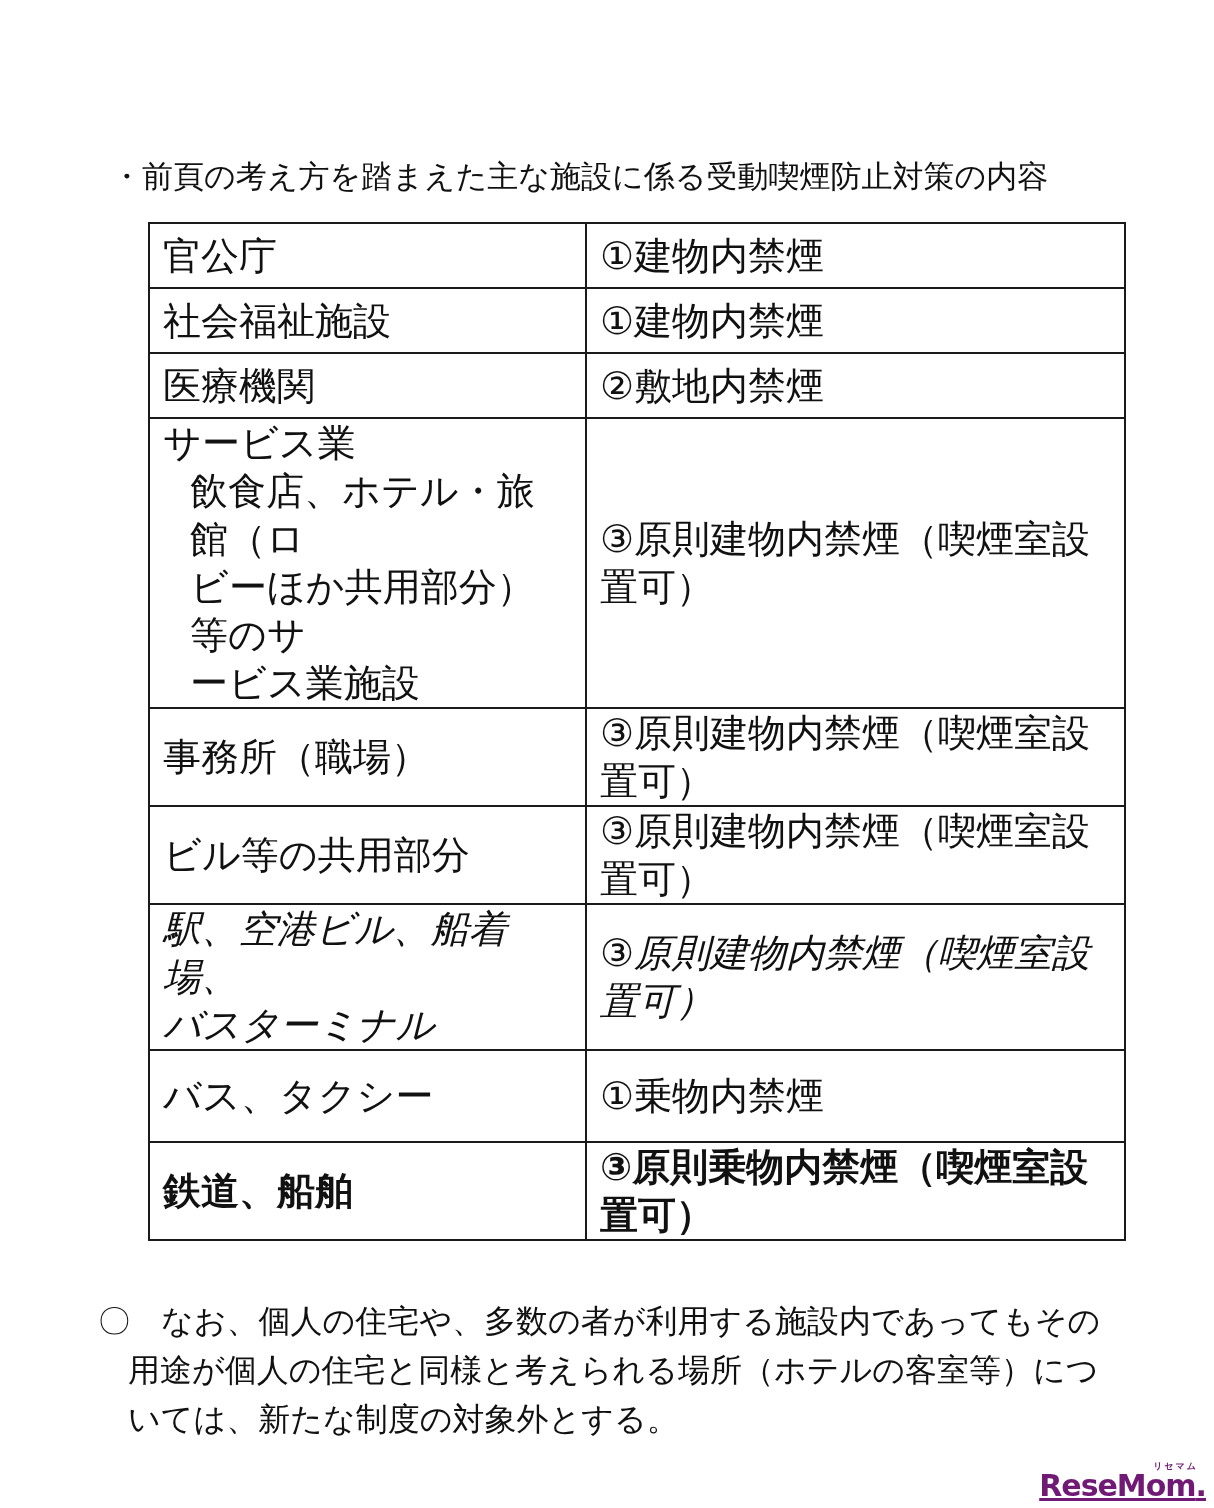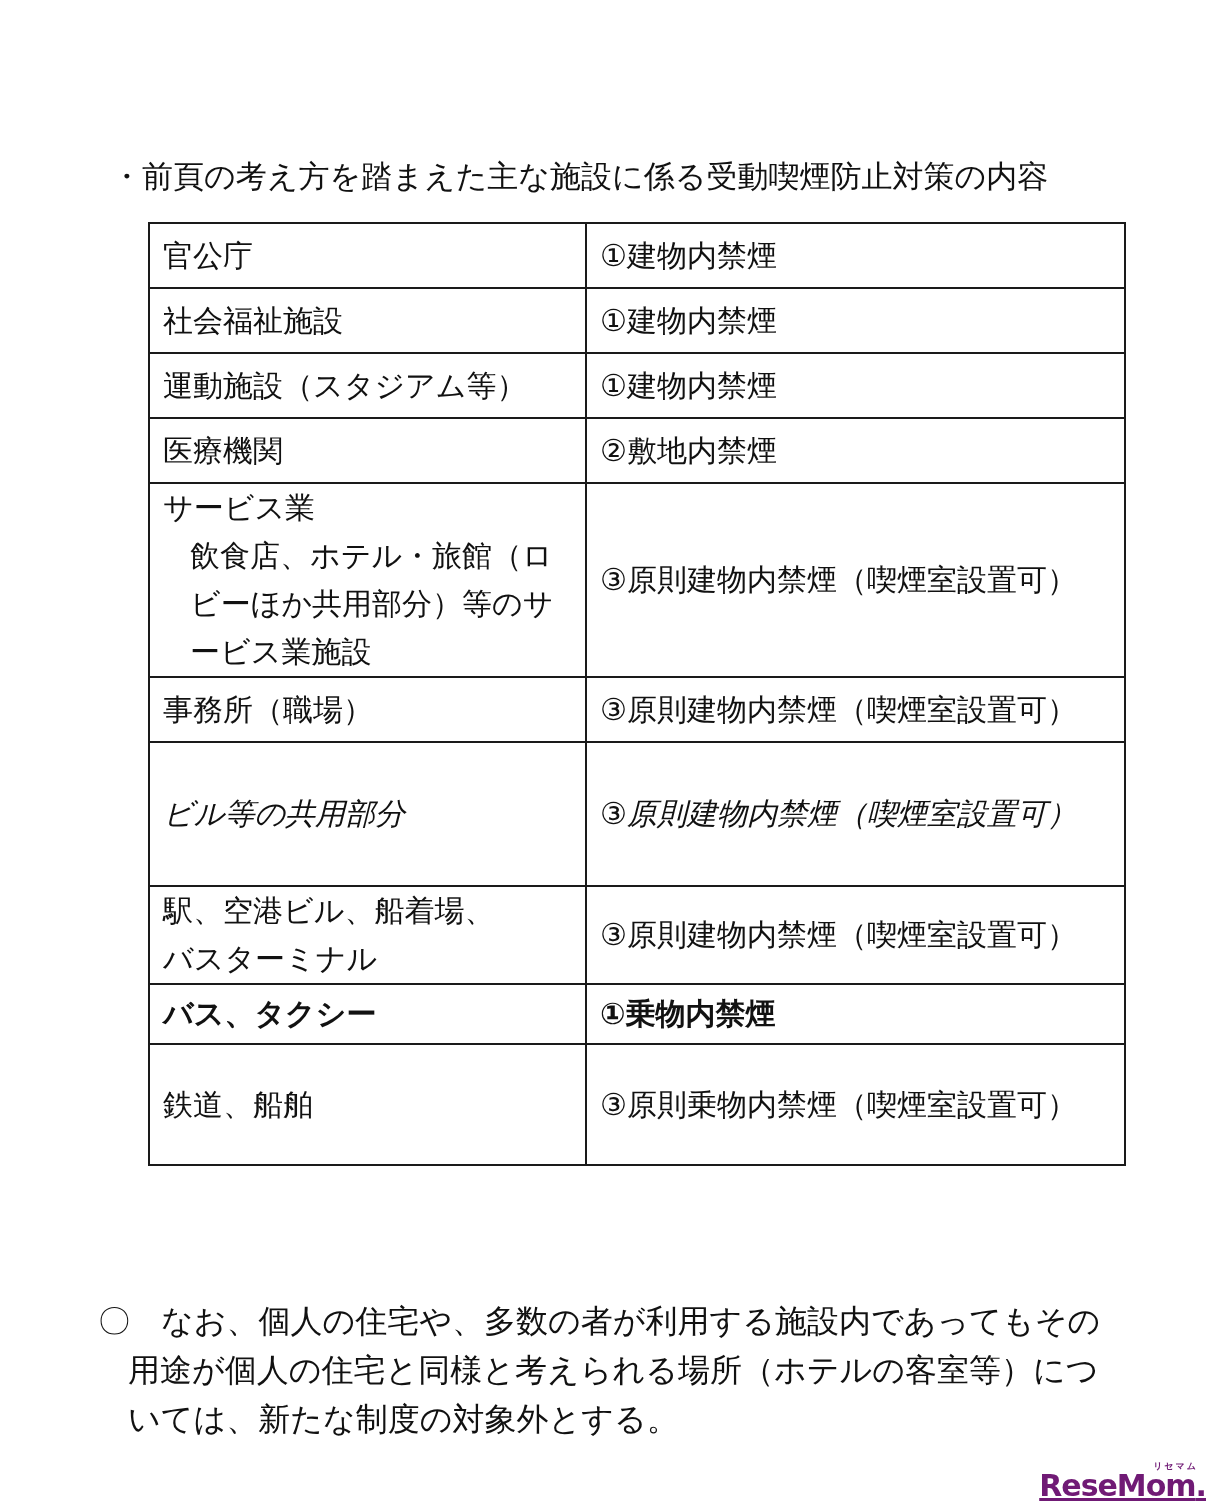--- a/index.html
+++ b/index.html
@@ -29,21 +29,21 @@
     position: absolute;
     left: 148px;
     top: 222px;
     border-collapse: collapse;
     table-layout: fixed;
   }
   .col-facility { width: 437px; }
   .col-measure  { width: 539px; }
   .facility-table td {
     border: 2px solid #1a1a1a;
-    font-size: 30px;
+    font-size: 38px;
     line-height: 48px;
     vertical-align: middle;
     padding: 0 22px 0 13px;
     white-space: pre-line;
     overflow: hidden;
   }
   .measure-cell { padding-left: 15px; }
   .facility-sub { margin-left: 27px; white-space: pre-line; }
 
   .t-row { height: 65px; }
@@ -106,24 +106,20 @@
     <tbody>
         <tr class="t-row">
           <td class="facility-cell">官公庁</td>
           <td class="measure-cell">①建物内禁煙</td>
         </tr>
         <tr class="t-row">
           <td class="facility-cell">社会福祉施設</td>
           <td class="measure-cell">①建物内禁煙</td>
         </tr>
         <tr class="t-row">
-          <td class="facility-cell">運動施設（スタジアム等）</td>
-          <td class="measure-cell">①建物内禁煙</td>
-        </tr>
-        <tr class="t-row">
           <td class="facility-cell">医療機関</td>
           <td class="measure-cell">②敷地内禁煙</td>
         </tr>
         <tr class="t-row">
           <td class="facility-cell"><div>サービス業</div><div class="facility-sub">飲食店、ホテル・旅館（ロ
 ビーほか共用部分）等のサ
 ービス業施設</div></td>
           <td class="measure-cell">③原則建物内禁煙（喫煙室設置可）</td>
         </tr>
         <tr class="t-row">

